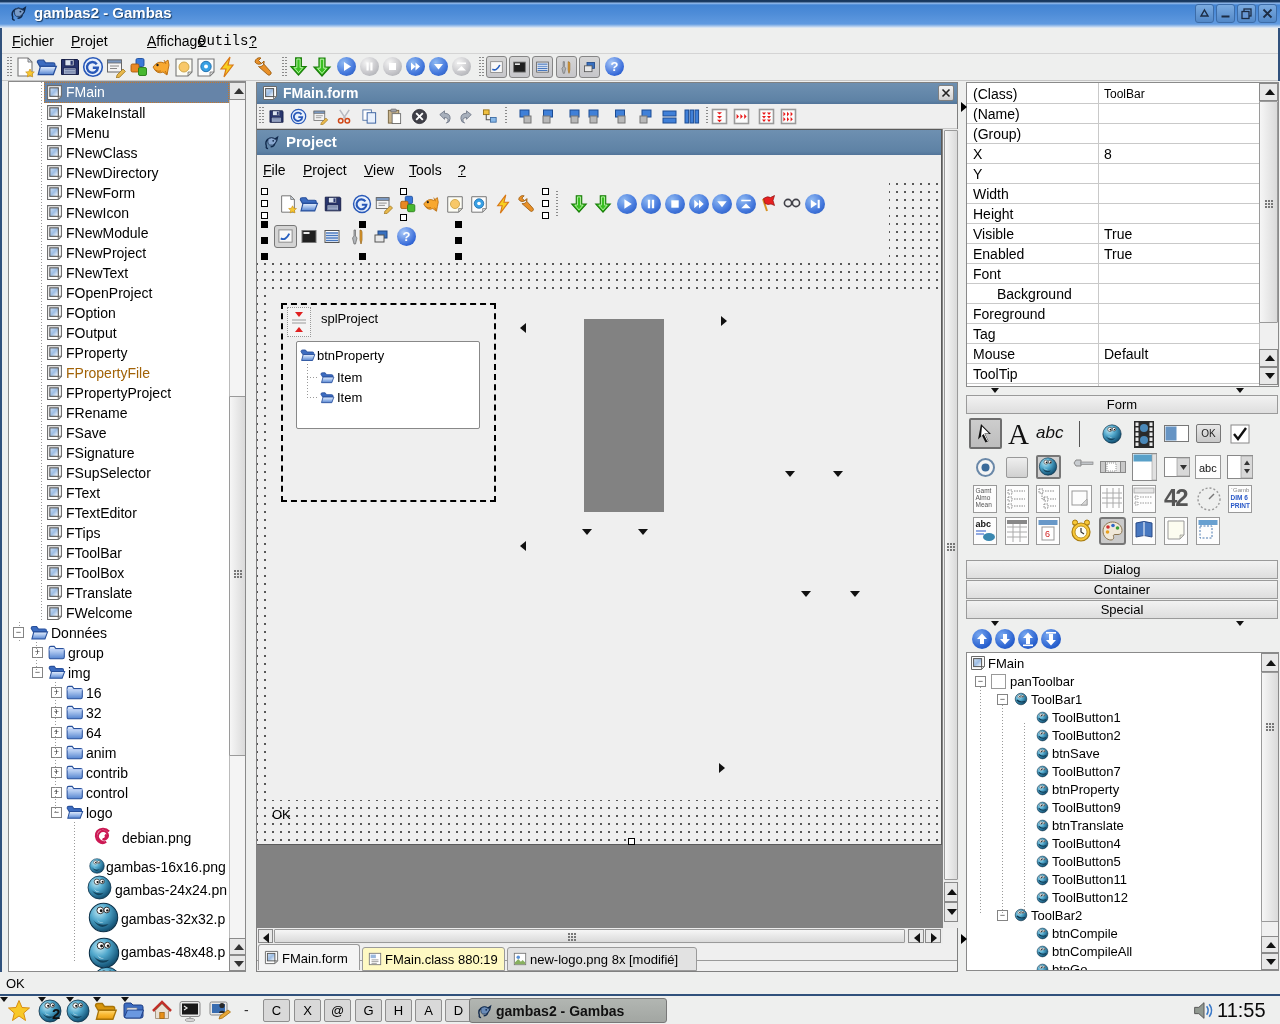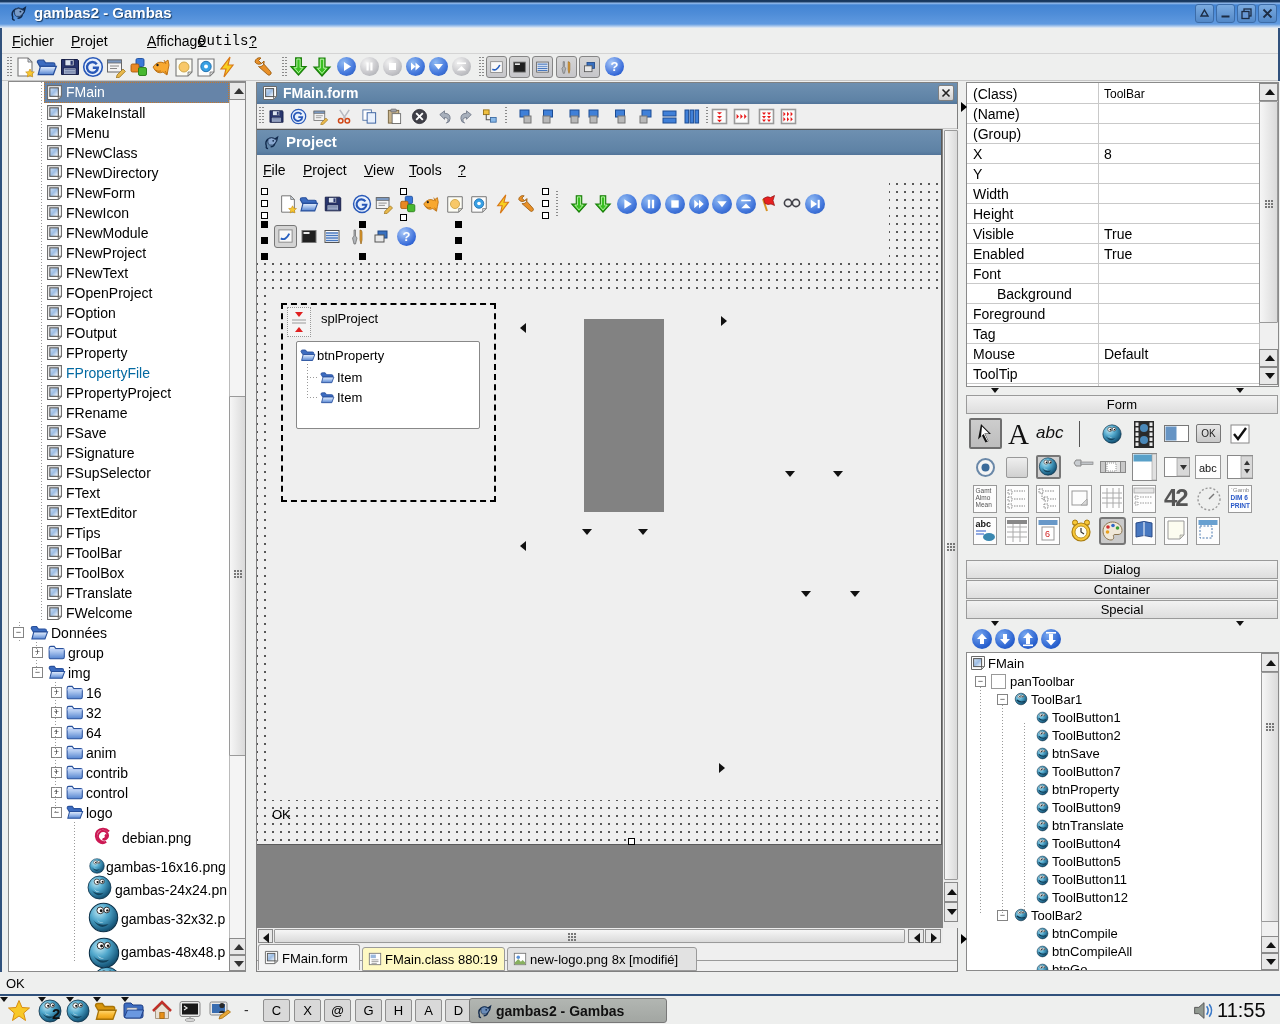--- a/index.html
+++ b/index.html
@@ -377,21 +377,21 @@
         <use href="#i-page"></use>
       </svg>
     <div class="ab" style="left:57px;top:243px;font-size:14px;color:#000;">FOutput</div>
     <svg class="ab" style="left:37px;top:262px" width="17" height="17" viewBox="0 0 16 16">
         <use href="#i-page"></use>
       </svg>
     <div class="ab" style="left:57px;top:263px;font-size:14px;color:#000;">FProperty</div>
     <svg class="ab" style="left:37px;top:282px" width="17" height="17" viewBox="0 0 16 16">
         <use href="#i-page"></use>
       </svg>
-    <div class="ab" style="left:57px;top:283px;font-size:14px;color:#0369a1;">FPropertyFile</div>
+    <div class="ab" style="left:57px;top:283px;font-size:14px;color:#a16207;">FPropertyFile</div>
     <svg class="ab" style="left:37px;top:302px" width="17" height="17" viewBox="0 0 16 16">
         <use href="#i-page"></use>
       </svg>
     <div class="ab" style="left:57px;top:303px;font-size:14px;color:#000;">FPropertyProject</div>
     <svg class="ab" style="left:37px;top:322px" width="17" height="17" viewBox="0 0 16 16">
         <use href="#i-page"></use>
       </svg>
     <div class="ab" style="left:57px;top:323px;font-size:14px;color:#000;">FRename</div>
     <svg class="ab" style="left:37px;top:342px" width="17" height="17" viewBox="0 0 16 16">
         <use href="#i-page"></use>

